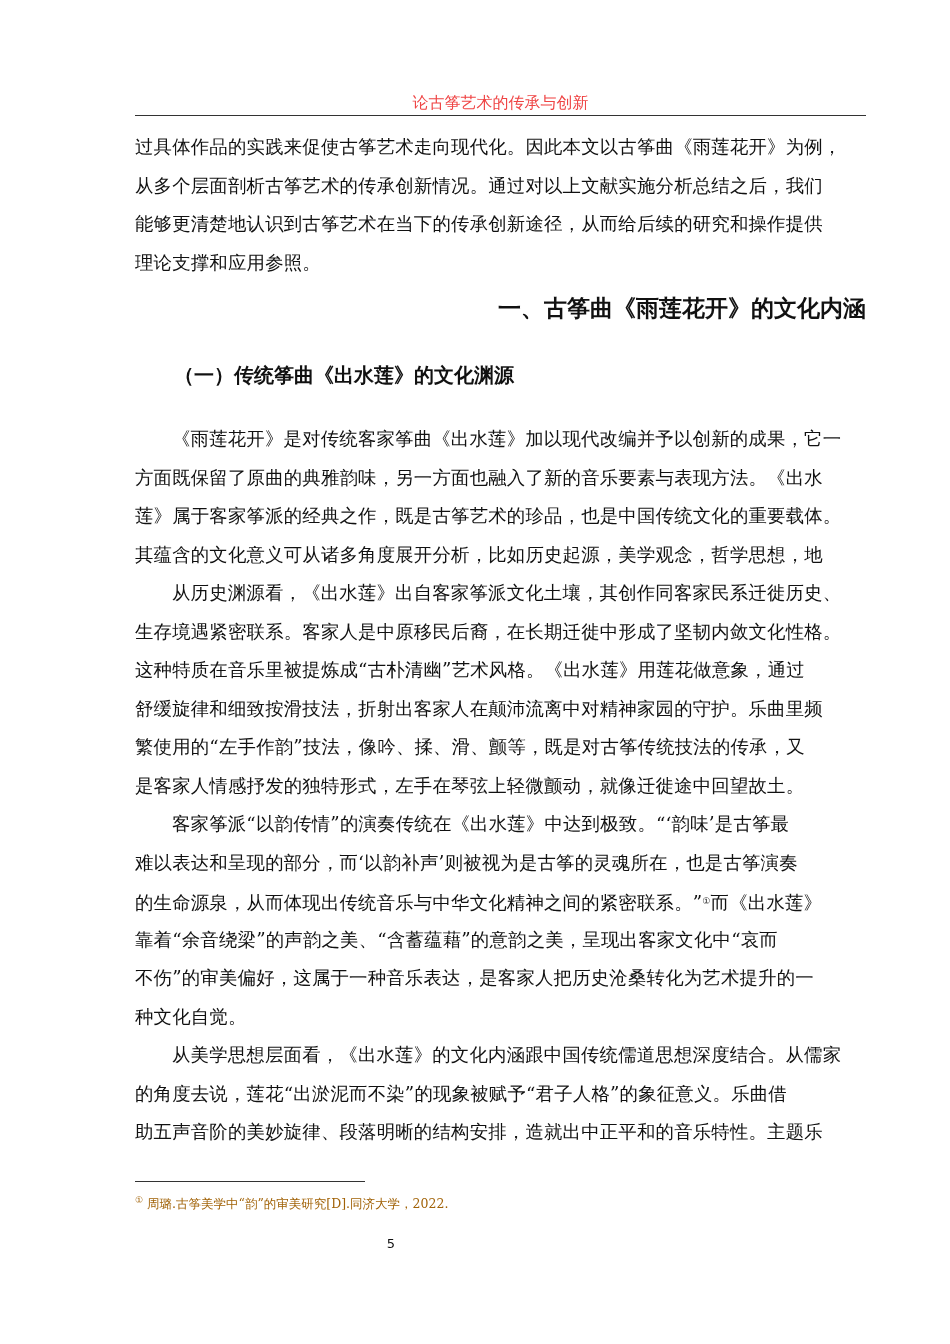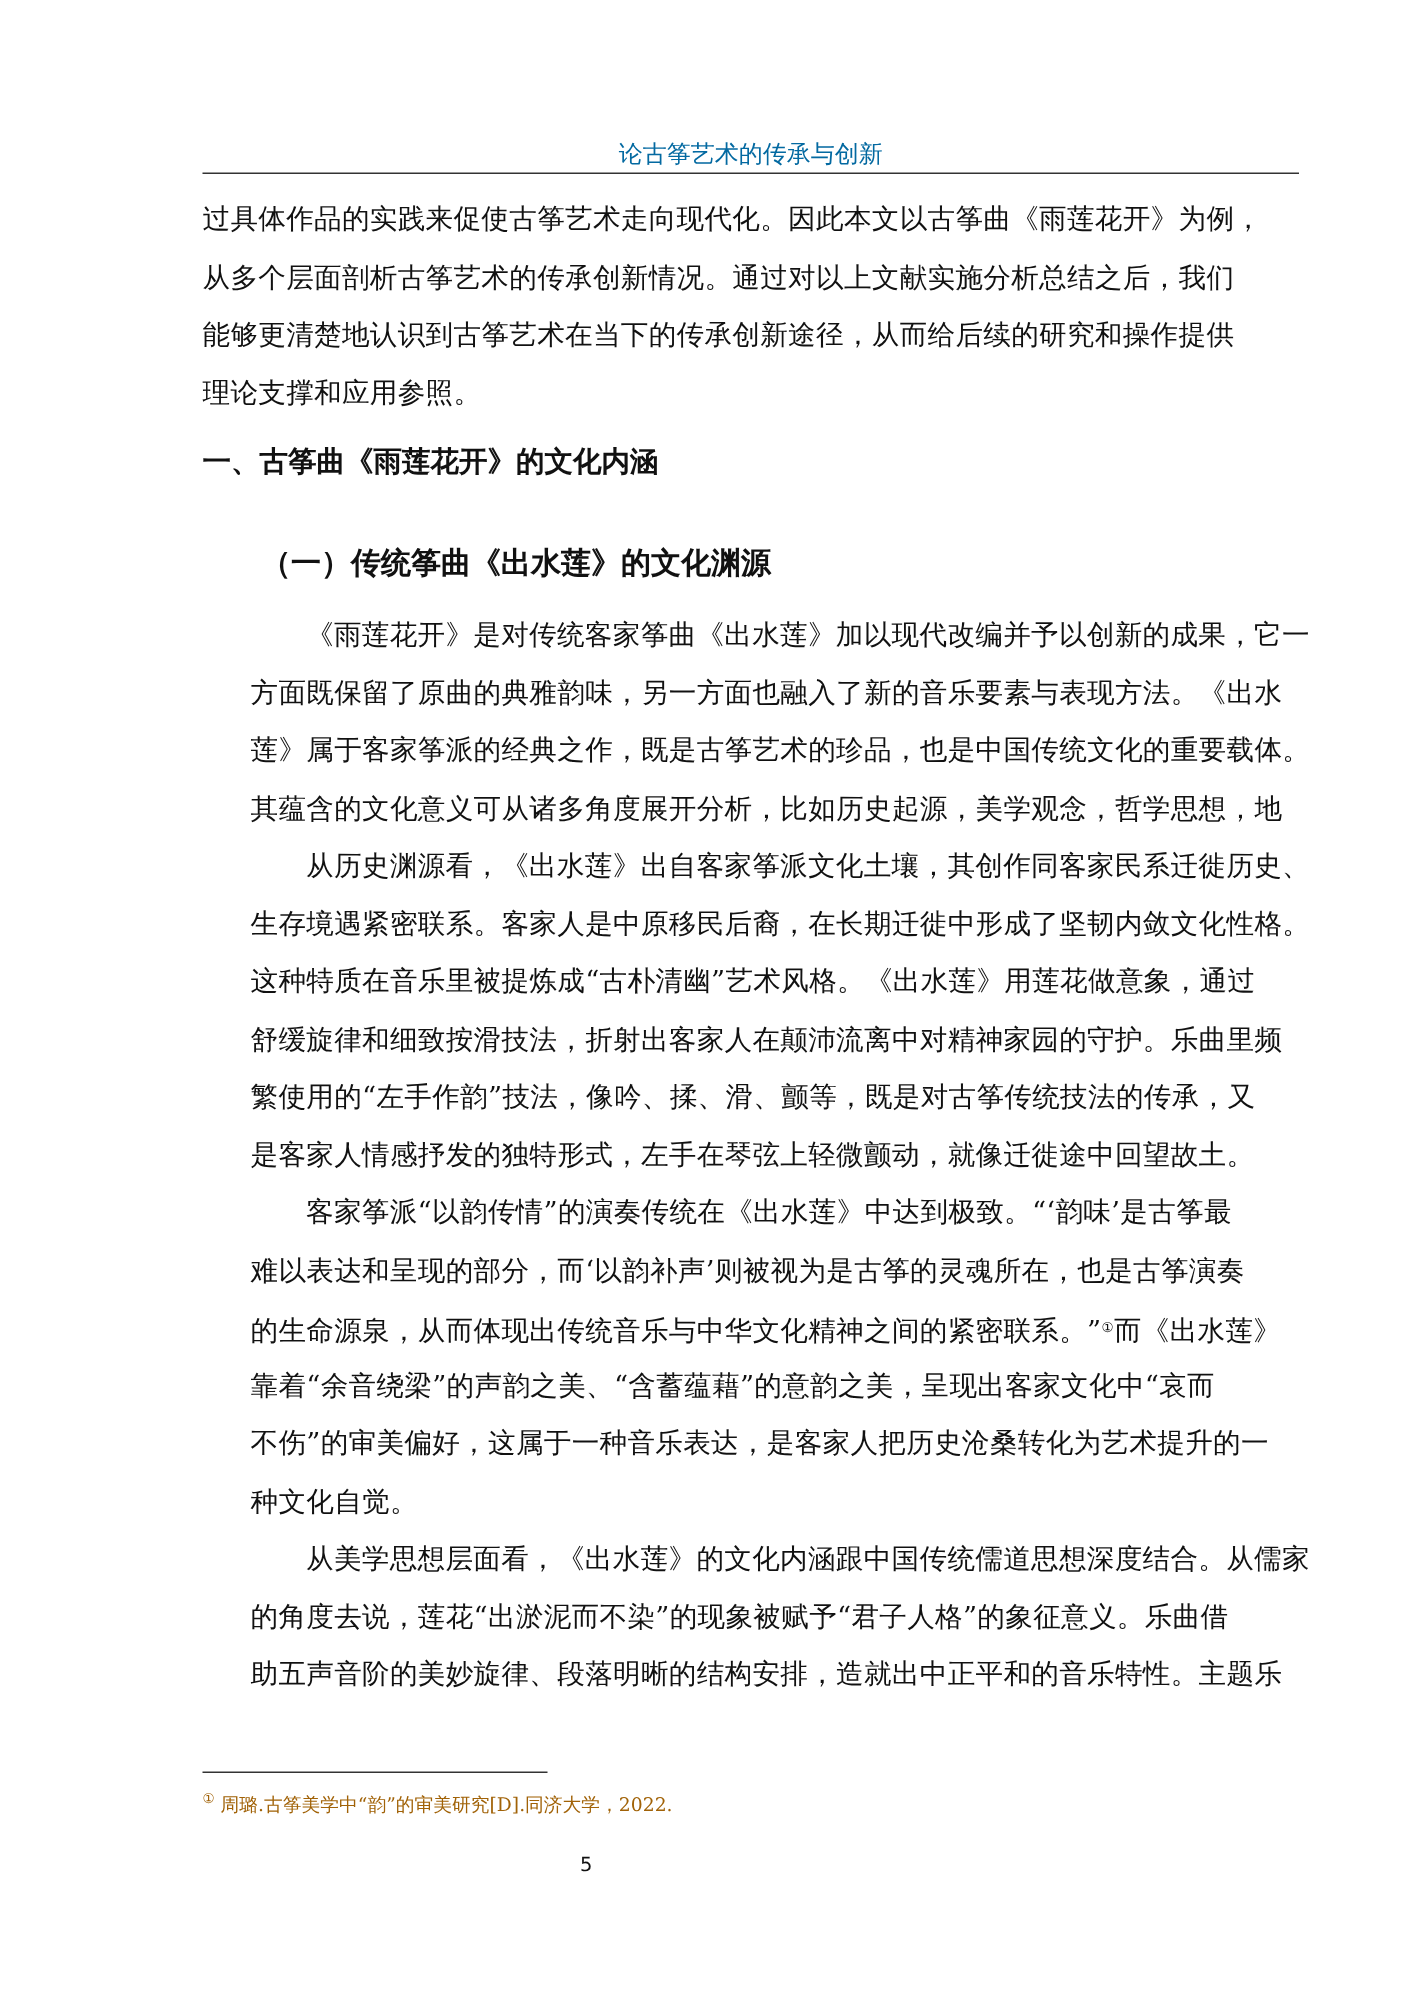--- a/index.html
+++ b/index.html
@@ -17,21 +17,21 @@
     }
     .page-header {
       position: absolute;
       left: 135px;
       top: 90px;
       width: 731px;
       height: 26px;
       text-align: center;
       font-size: 16px;
       line-height: 26px;
-      color: #0369a1;
+      color: #ef4444;
     }
     .header-rule {
       position: absolute;
       left: 135px;
       top: 115px;
       width: 731px;
       height: 0;
       border-top: 1.5px solid #333;
     }
     .body-text {
@@ -47,24 +47,24 @@
     .line {
       display: block;
       white-space: nowrap;
       height: 38.5px;
     }
     .h1 {
       position: absolute;
       left: 135px;
       top: 288px;
       width: 731px;
-      text-align: left;
+      text-align: right;
       font-family: "DejaVu Sans", "Liberation Sans", sans-serif;
       font-weight: bold;
-      font-size: 19px;
+      font-size: 23px;
       line-height: 40px;
     }
     .h2 {
       position: absolute;
       left: 174px;
       top: 357px;
       font-family: "DejaVu Sans", "Liberation Sans", sans-serif;
       font-weight: bold;
       font-size: 20px;
       line-height: 36px;
@@ -110,21 +110,21 @@
 <div class="body-text" style="top:128px;">
   <span class="line">过具体作品的实践来促使古筝艺术走向现代化。因此本文以古筝曲《雨莲花开》为例，</span>
   <span class="line">从多个层面剖析古筝艺术的传承创新情况。通过对以上文献实施分析总结之后，我们</span>
   <span class="line">能够更清楚地认识到古筝艺术在当下的传承创新途径，从而给后续的研究和操作提供</span>
   <span class="line">理论支撑和应用参照。</span>
 </div>
 
 <div class="h1">一、古筝曲《雨莲花开》的文化内涵</div>
 <div class="h2">（一）传统筝曲《出水莲》的文化渊源</div>
 
-<div class="body-text" style="top:405px;margin-left:32px;">
+<div class="body-text" style="top:420px;">
 
   <div>
     <span class="line" style="padding-left:37px;">《雨莲花开》是对传统客家筝曲《出水莲》加以现代改编并予以创新的成果，它一</span>
     <span class="line">方面既保留了原曲的典雅韵味，另一方面也融入了新的音乐要素与表现方法。《出水</span>
     <span class="line">莲》属于客家筝派的经典之作，既是古筝艺术的珍品，也是中国传统文化的重要载体。</span>
     <span class="line">其蕴含的文化意义可从诸多角度展开分析，比如历史起源，美学观念，哲学思想，地</span>
   </div>
 
   <div>
     <span class="line" style="padding-left:37px;">从历史渊源看，《出水莲》出自客家筝派文化土壤，其创作同客家民系迁徙历史、</span>

